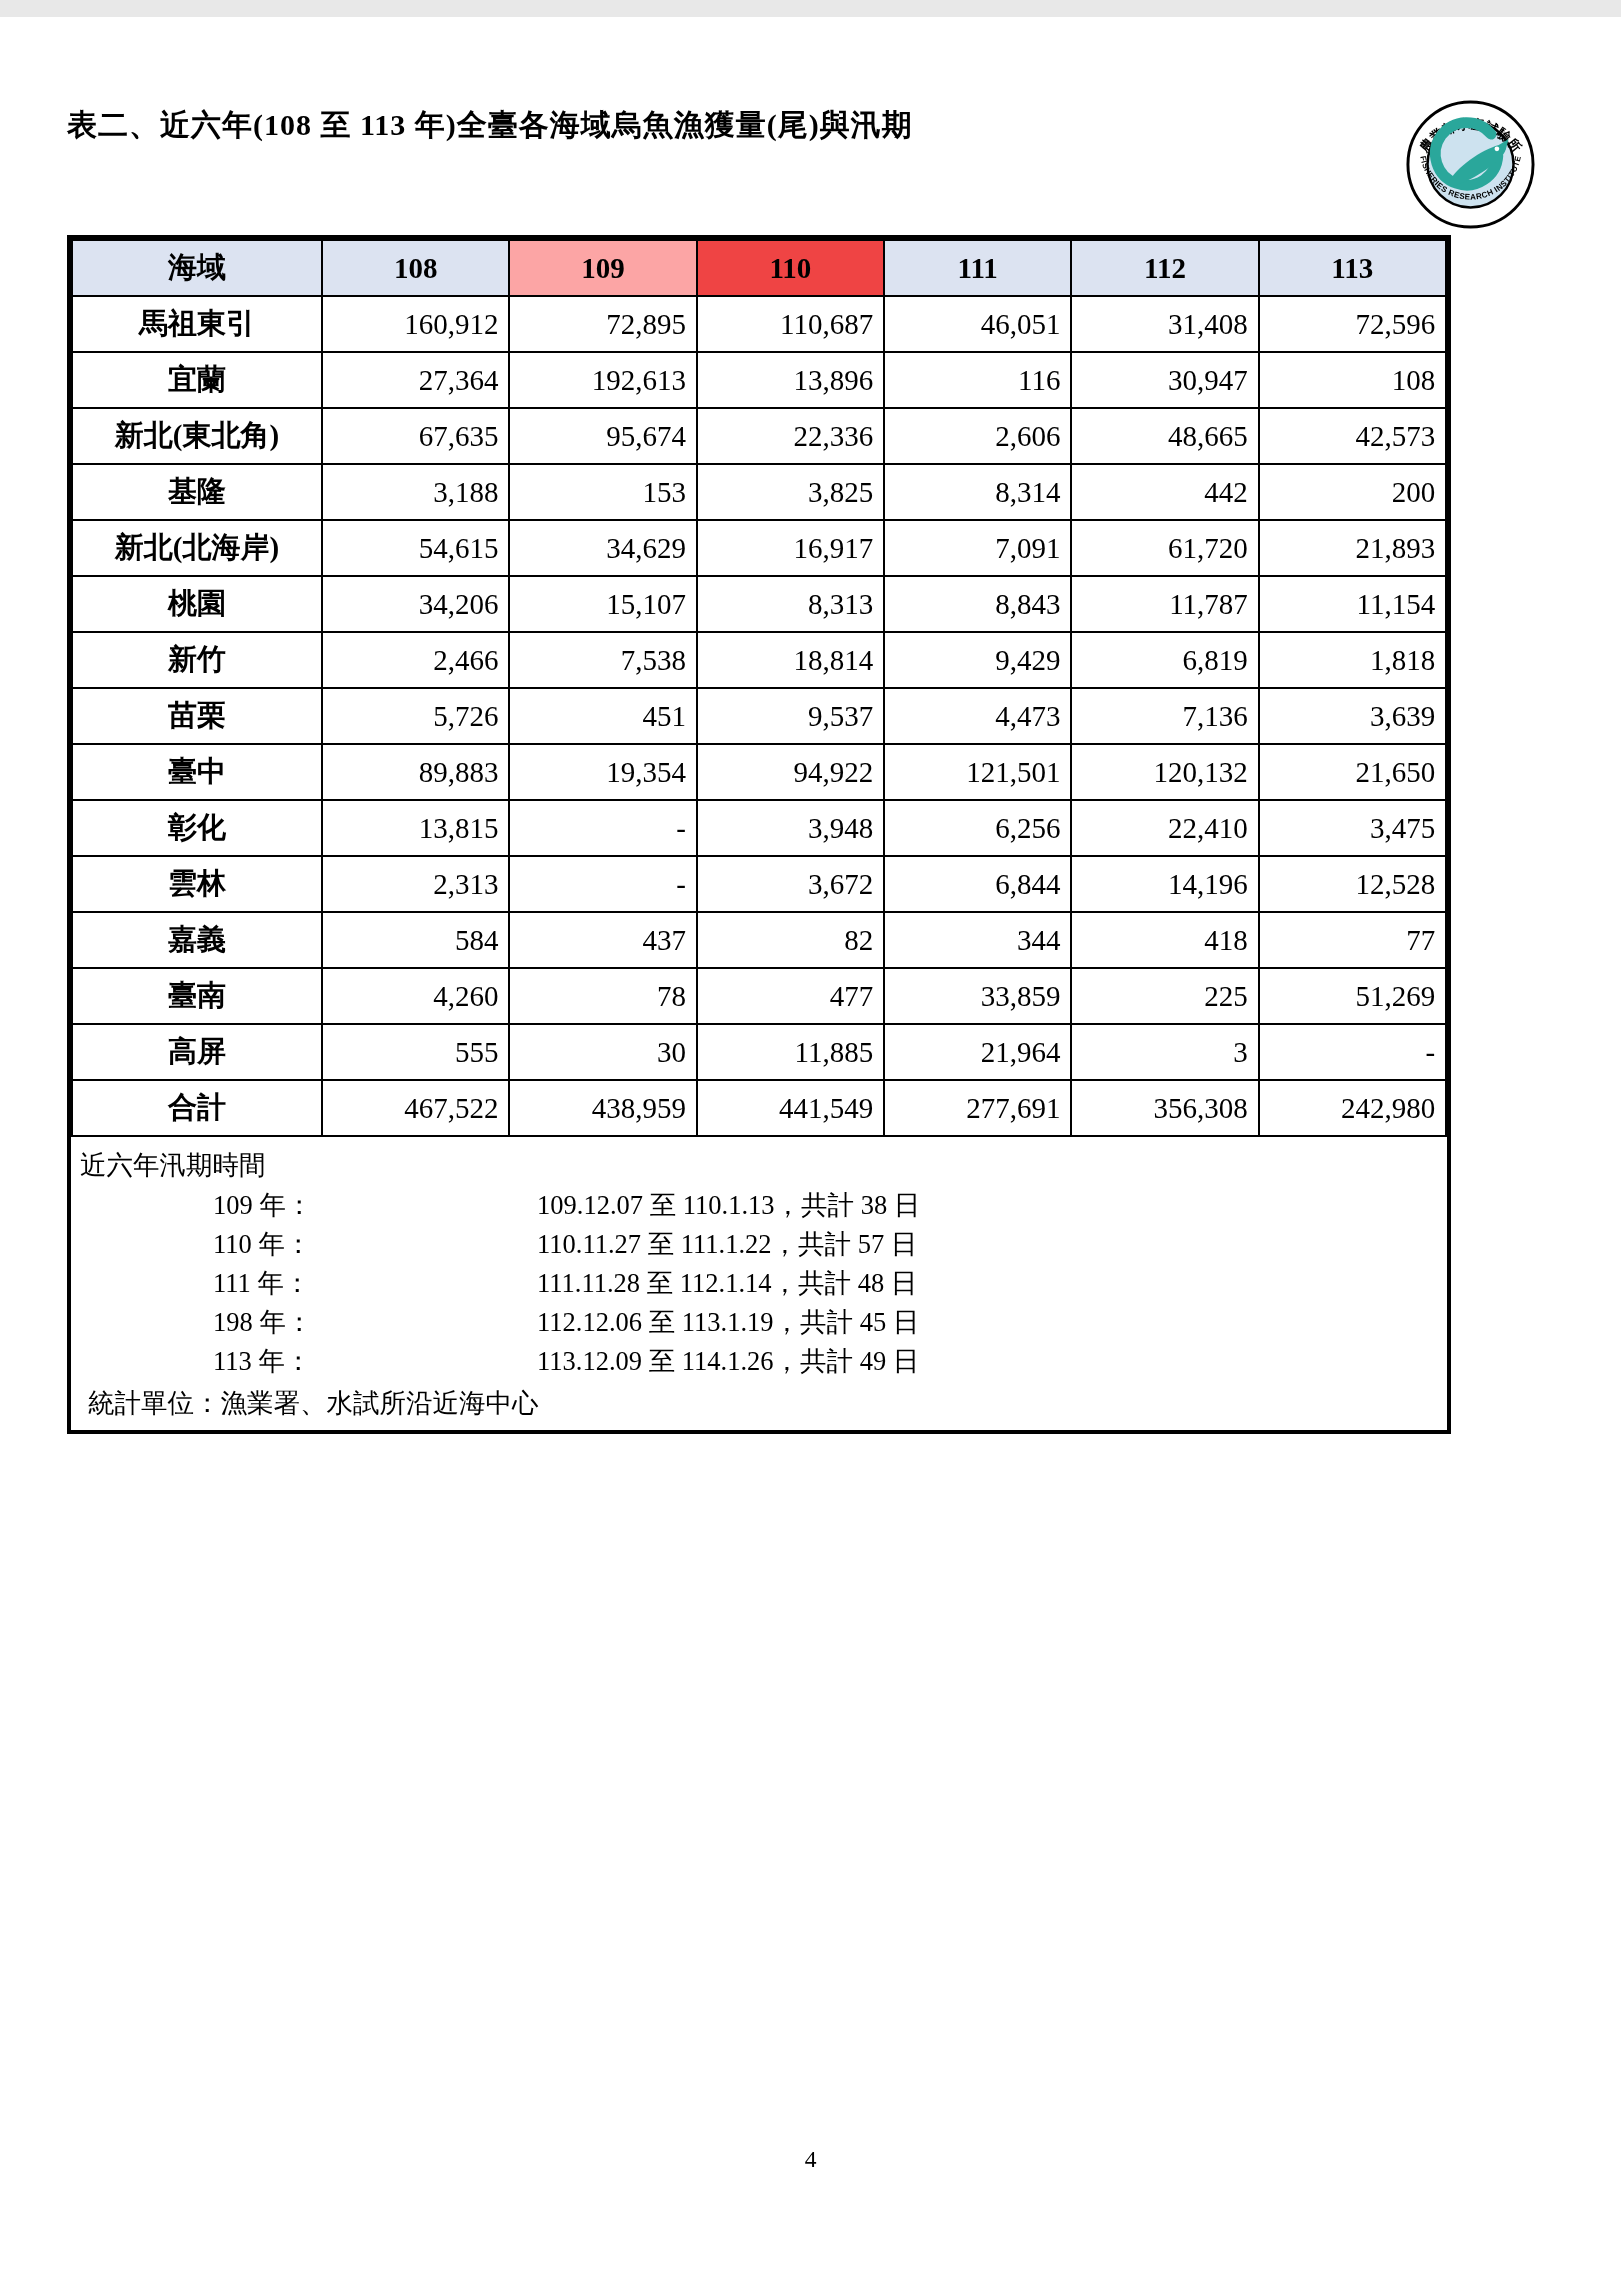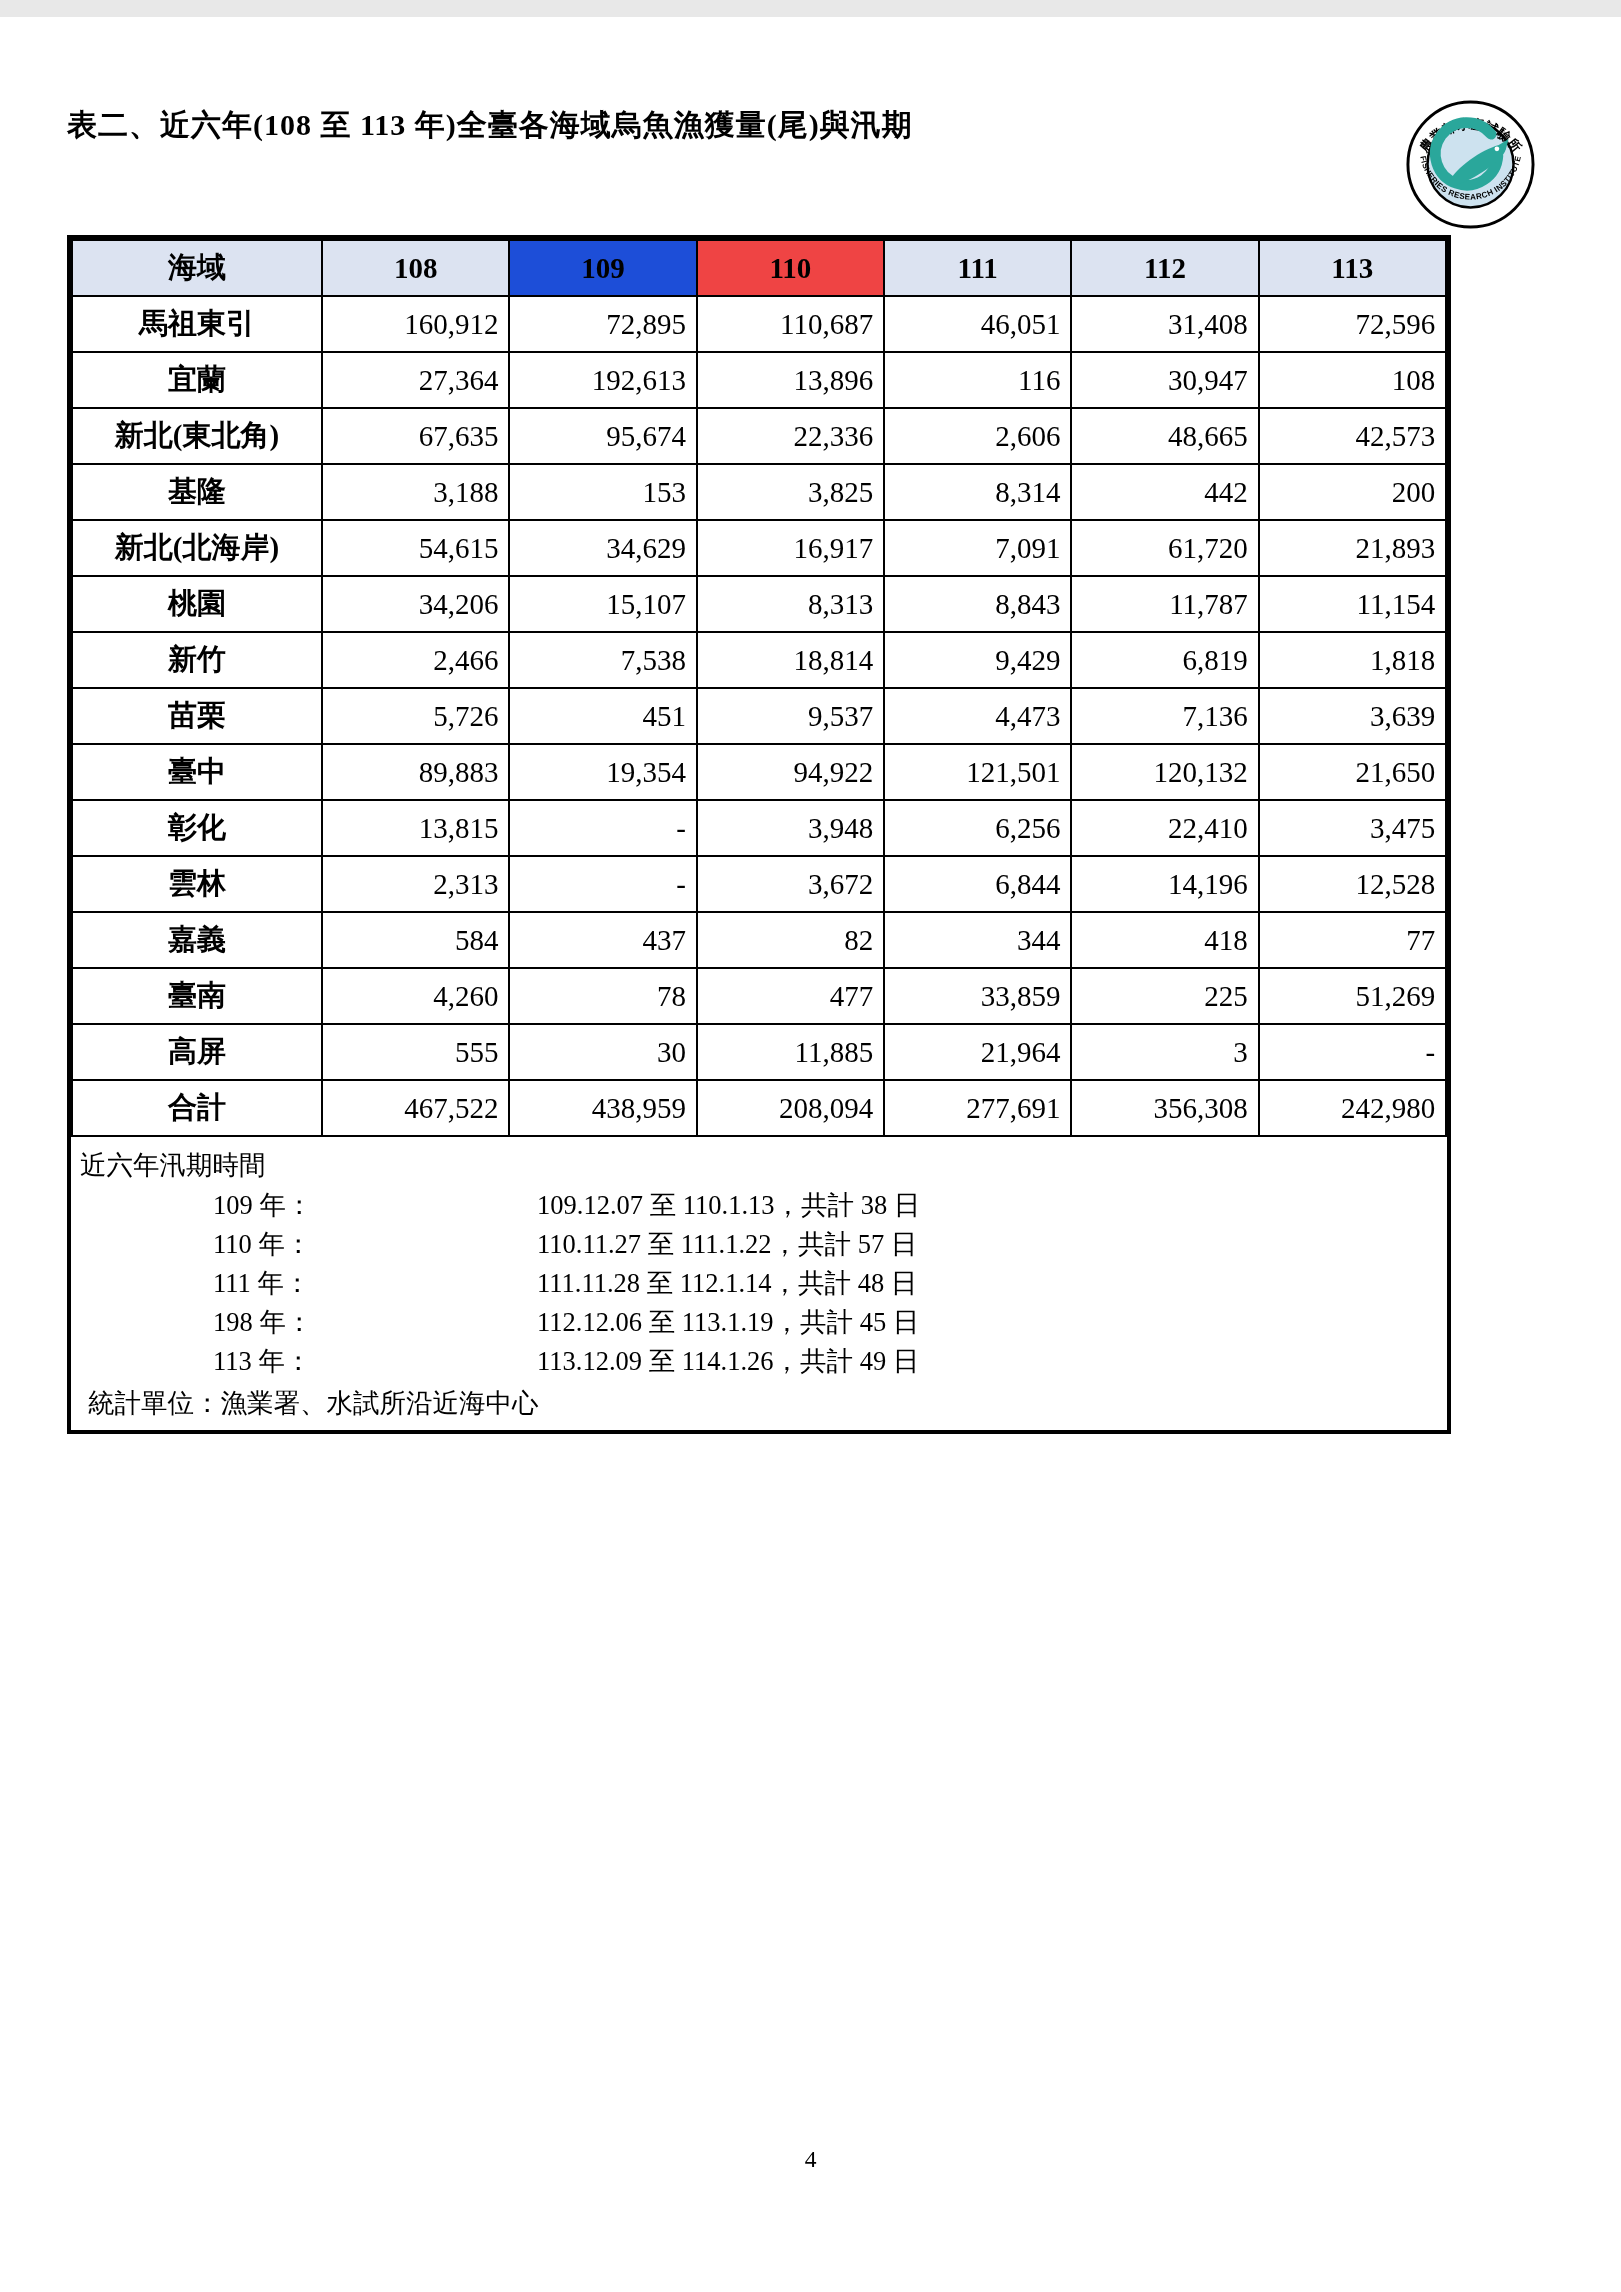--- a/index.html
+++ b/index.html
@@ -127,21 +127,21 @@
       </g>
     </svg>
   </div>
 
   <div class="table-frame">
     <table class="catch-table">
       <thead>
         <tr>
           <th class="col-region" style="background: rgb(220, 227, 241);">海域</th>
           <th style="background: rgb(220, 227, 241);">108</th>
-          <th style="background: #1d4ed8;">109</th>
+          <th style="background: #fca5a5;">109</th>
           <th style="background: #ef4444;">110</th>
           <th style="background: rgb(220, 227, 241);">111</th>
           <th style="background: rgb(220, 227, 241);">112</th>
           <th style="background: rgb(220, 227, 241);">113</th>
         </tr>
       </thead>
       <tbody>
           <tr>
             <td class="region-cell">馬祖東引</td>
             <td class="value-cell">160,912</td>
@@ -265,21 +265,21 @@
             <td class="value-cell">30</td>
             <td class="value-cell">11,885</td>
             <td class="value-cell">21,964</td>
             <td class="value-cell">3</td>
             <td class="value-cell">-</td>
           </tr>
           <tr>
             <td class="region-cell">合計</td>
             <td class="value-cell">467,522</td>
             <td class="value-cell">438,959</td>
-            <td class="value-cell">208,094</td>
+            <td class="value-cell">441,549</td>
             <td class="value-cell">277,691</td>
             <td class="value-cell">356,308</td>
             <td class="value-cell">242,980</td>
           </tr>
         </tbody>
     </table>
 
     <div class="footer-block">
       <div class="footer-heading">近六年汛期時間</div>
       <div>

